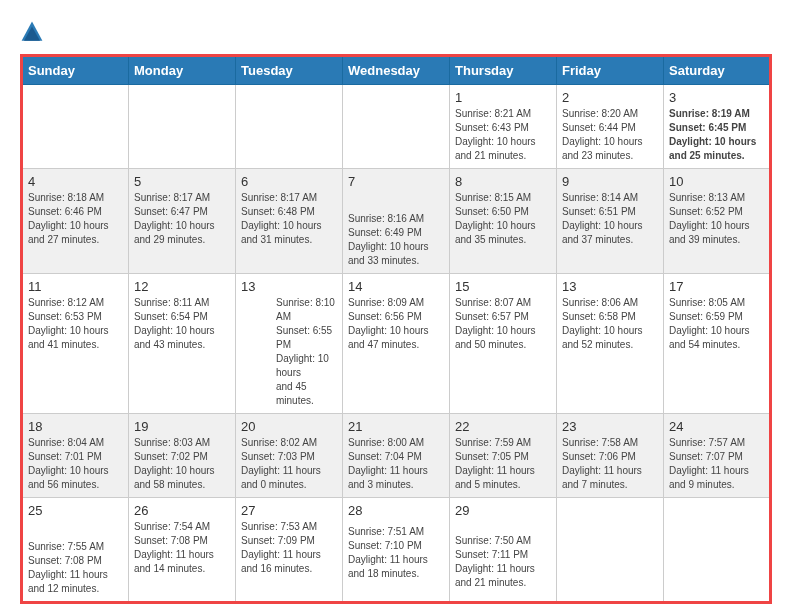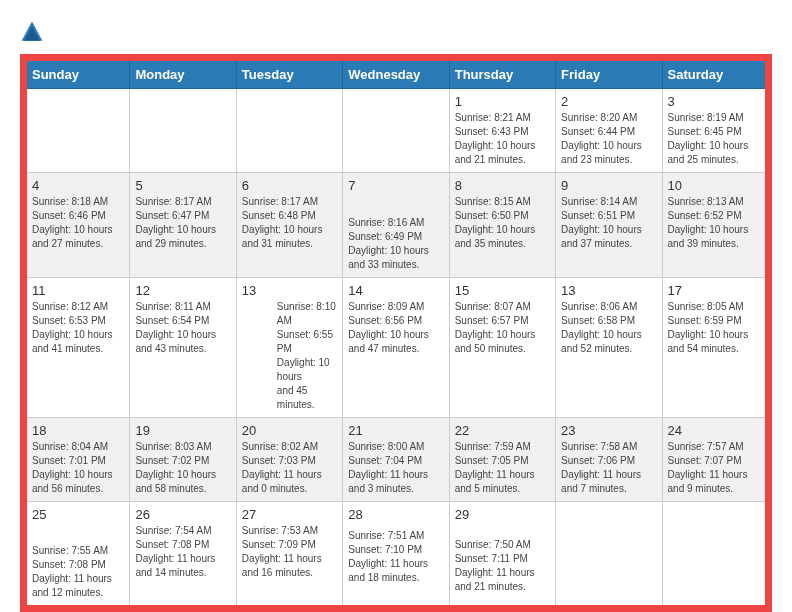--- a/index.html
+++ b/index.html
@@ -40,21 +40,21 @@
       font-weight: bold;
       color: #333;
     }
     .subtitle {
       font-size: 15px;
       color: #333;
     }
     .calendar {
       width: 100%;
       border-collapse: collapse;
-      border: 7px solid #ef4444;
+      border: 3px solid #ef4444;
     }
     .calendar th {
       background-color: #2a7ab5;
       color: white;
       font-size: 13px;
       padding: 6px 5px;
       text-align: left;
       border: 1px solid #1a6aa0;
       font-weight: bold;
     }
@@ -139,21 +139,21 @@
         </td>
         <td>
           <div class="day-num">2</div>
           <div class="day-info" style="white-space: pre-line;">Sunrise: 8:20 AM
 Sunset: 6:44 PM
 Daylight: 10 hours
 and 23 minutes.</div>
         </td>
         <td>
           <div class="day-num">3</div>
-          <div class="day-info" style="white-space: pre-line;">Sunrise: 8:19 AM
+          <div class="day-info" style="white-space: pre-line; font-weight: bold;">Sunrise: 8:19 AM
 Sunset: 6:45 PM
 Daylight: 10 hours
 and 25 minutes.</div>
         </td>
       </tr>
       <tr class="row-even">
         <td>
           <div class="day-num">4</div>
           <div class="day-info" style="white-space: pre-line;">Sunrise: 8:18 AM
 Sunset: 6:46 PM

